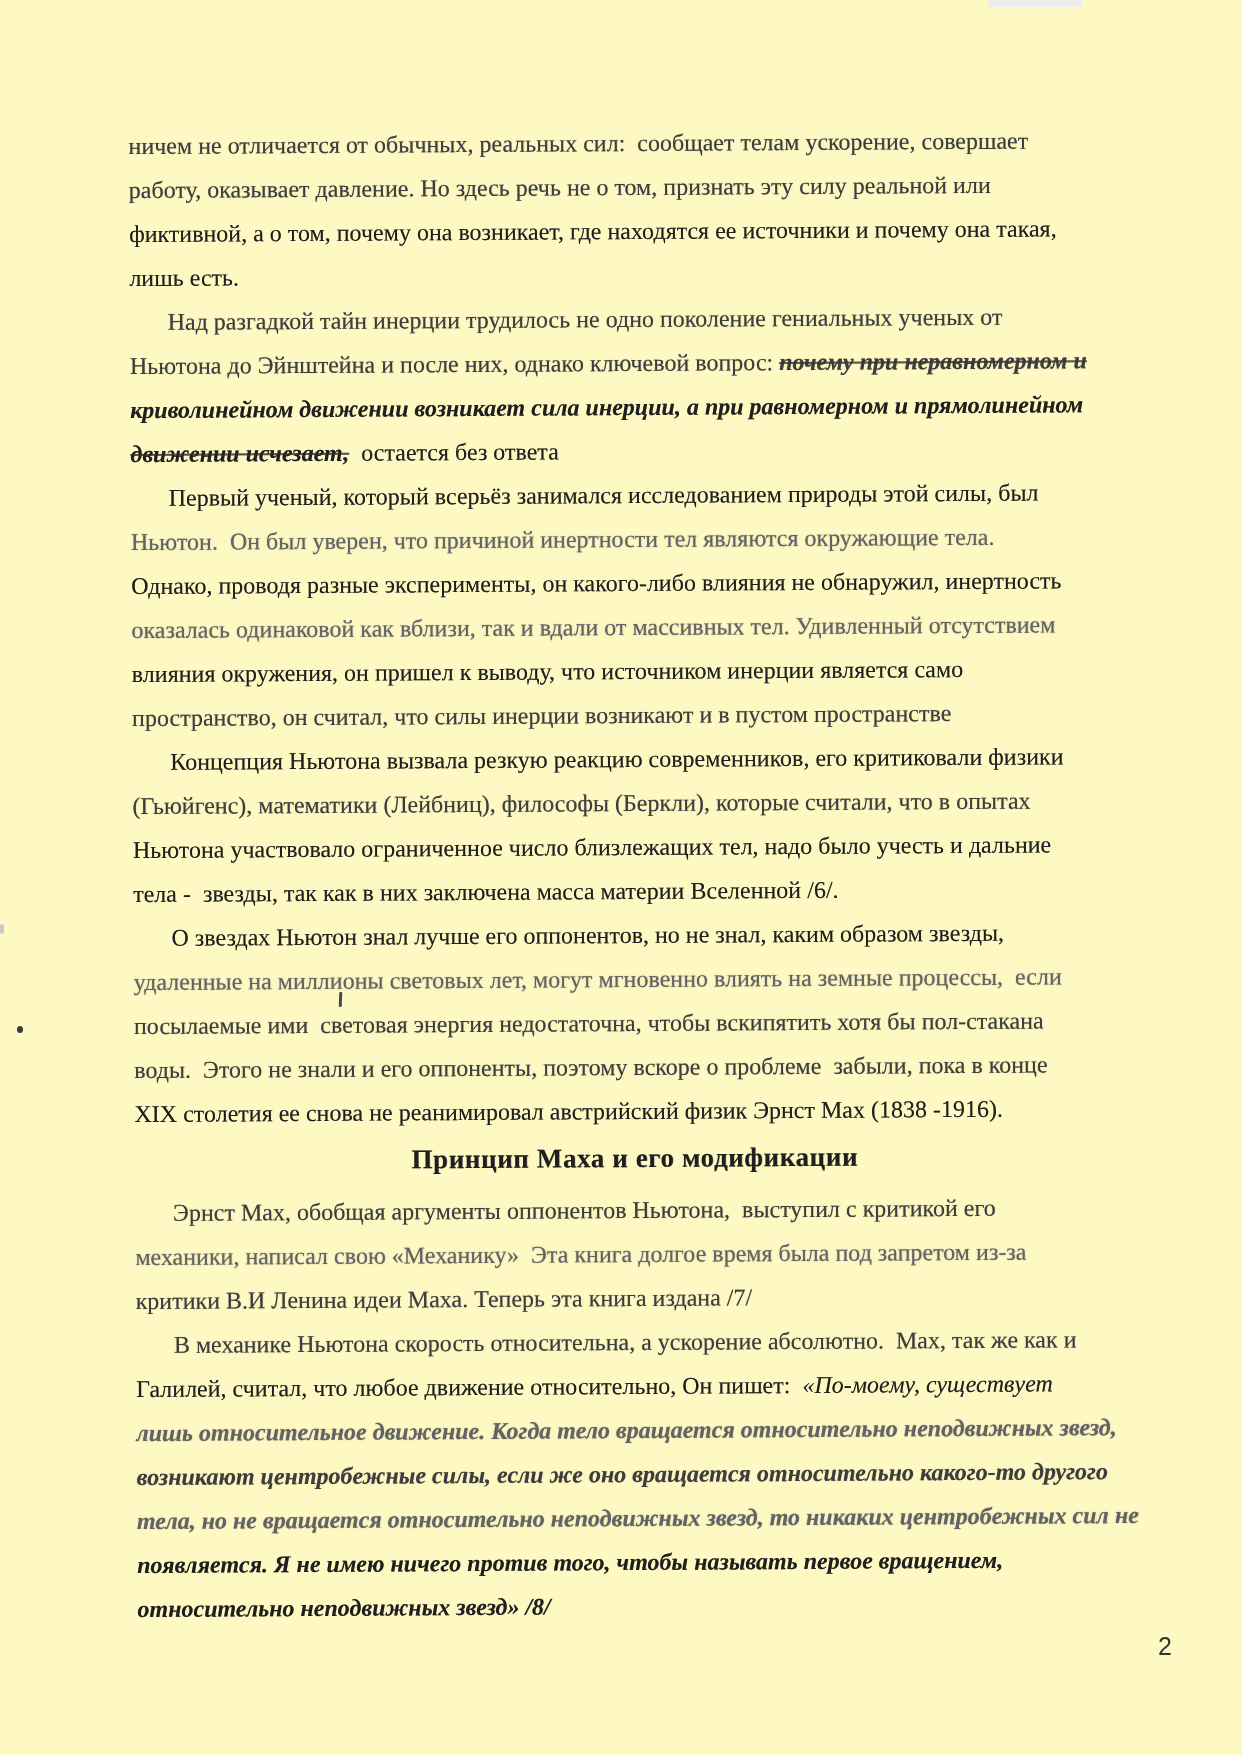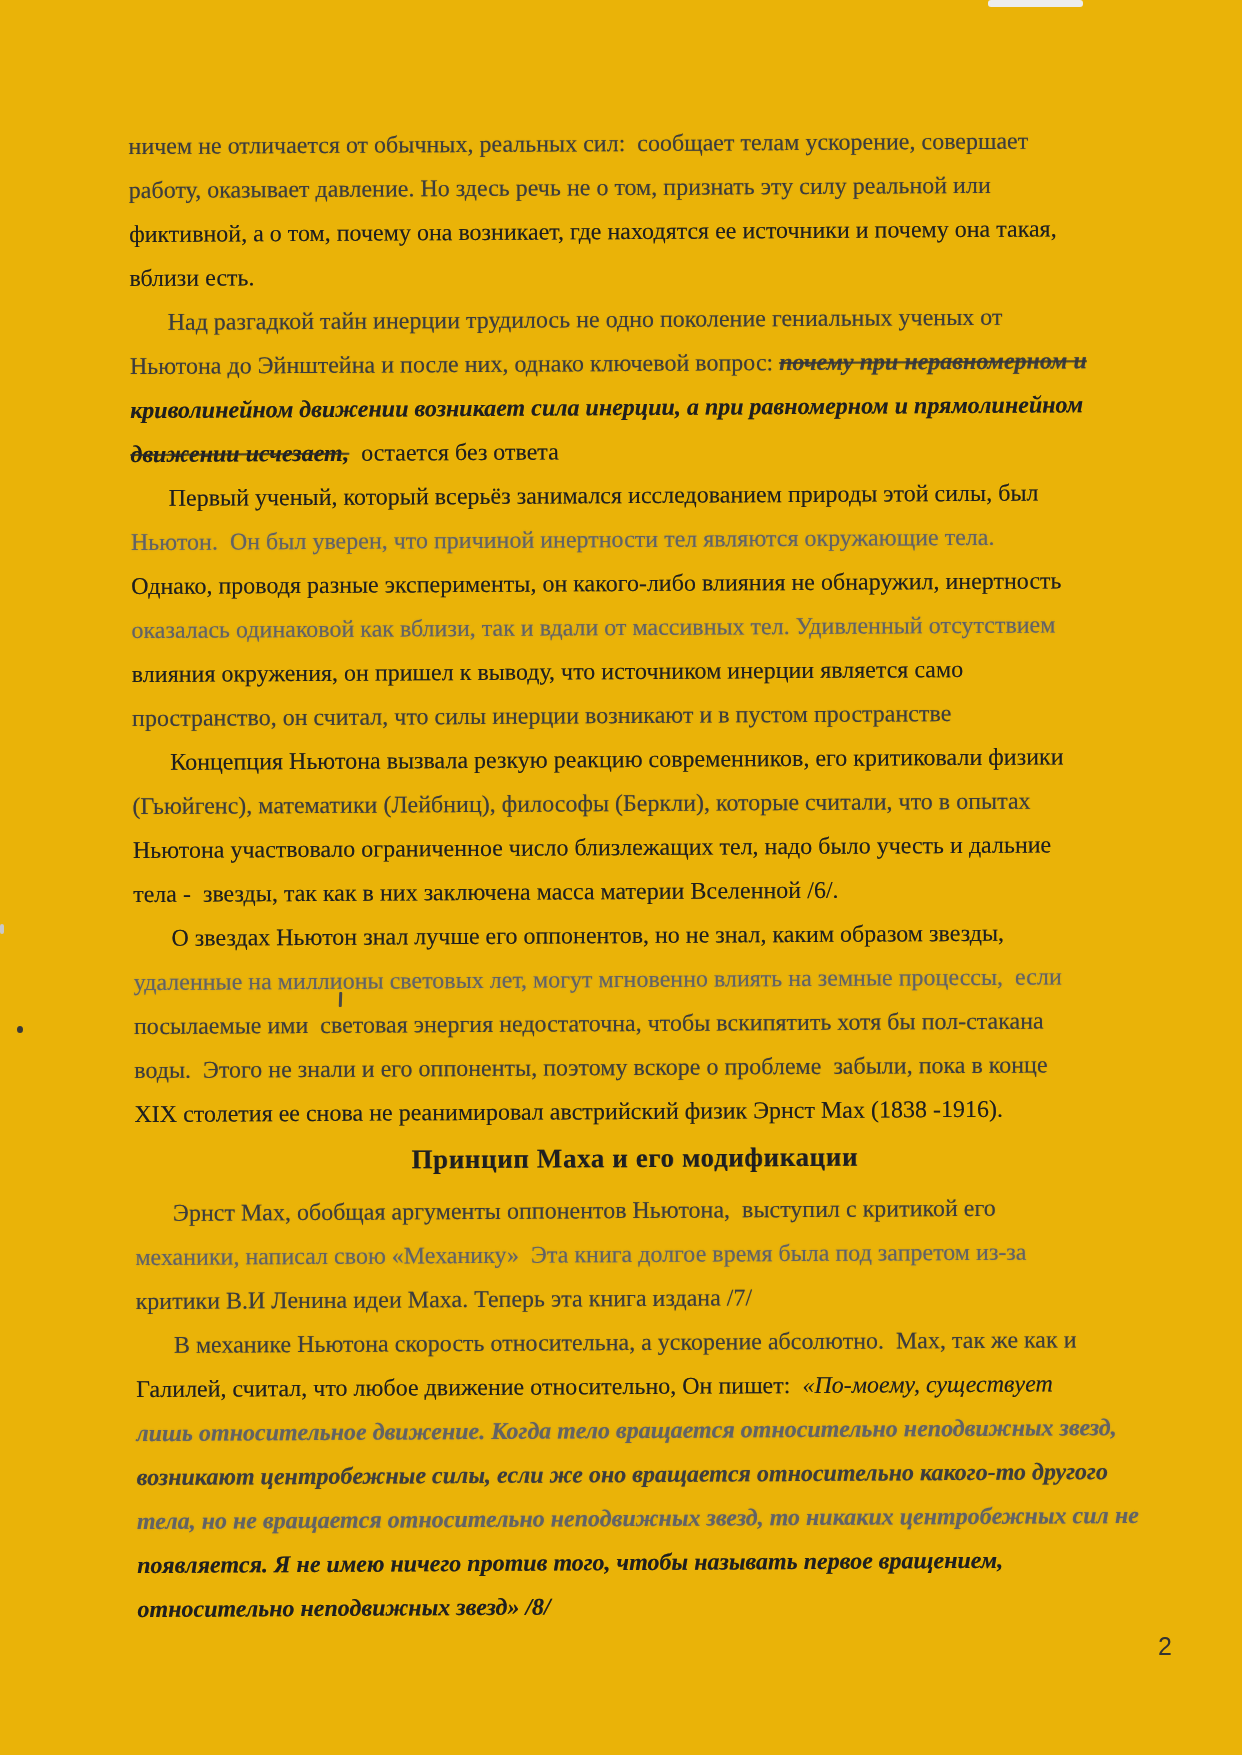--- a/index.html
+++ b/index.html
@@ -10,21 +10,21 @@
   body {
     width: 1242px;
     height: 1755px;
     position: relative;
     overflow: hidden;
     font-family: "Liberation Serif", "DejaVu Serif", serif;
   }
   .scan-page {
     position: absolute;
     inset: 0;
-    background: #eab308;
+    background: #fef9c3;
   }
   .doc-body {
     position: absolute;
     left: 133px;
     top: 121px;
     width: 1000px;
     transform: rotate(-0.35deg);
     transform-origin: 50% 50%;
   }
   .line {
@@ -105,21 +105,21 @@
 
   <div class="artifact artifact-top-smudge"></div>
   <div class="artifact artifact-comma"></div>
   <div class="artifact artifact-dot"></div>
   <div class="artifact artifact-tick"></div>
 
   <div class="doc-body">
       <p class="line f1"><span class="s-n">ничем не отличается от обычных, реальных сил:  сообщает телам ускорение, совершает</span></p>
       <p class="line f1"><span class="s-n">работу, оказывает давление. Но здесь речь не о том, признать эту силу реальной или</span></p>
       <p class="line f0"><span class="s-n">фиктивной, а о том, почему она возникает, где находятся ее источники и почему она такая,</span></p>
-      <p class="line f0"><span class="s-n">вблизи есть.</span></p>
+      <p class="line f0"><span class="s-n">лишь есть.</span></p>
       <p class="line indent f1"><span class="s-n">Над разгадкой тайн инерции трудилось не одно поколение гениальных ученых от</span></p>
       <p class="line f1"><span class="s-n">Ньютона до Эйнштейна и после них, однако ключевой вопрос: </span><span class="s-bis">почему при неравномерном и</span></p>
       <p class="line f0"><span class="s-bi">криволинейном движении возникает сила инерции, а при равномерном и прямолинейном</span></p>
       <p class="line f0"><span class="s-bis">движении исчезает,</span><span class="s-n">  остается без ответа</span></p>
       <p class="line indent f0"><span class="s-n">Первый ученый, который всерьёз занимался исследованием природы этой силы, был</span></p>
       <p class="line f2"><span class="s-n">Ньютон.  Он был уверен, что причиной инертности тел являются окружающие тела.</span></p>
       <p class="line f0"><span class="s-n">Однако, проводя разные эксперименты, он какого-либо влияния не обнаружил, инертность</span></p>
       <p class="line f2"><span class="s-n">оказалась одинаковой как вблизи, так и вдали от массивных тел. Удивленный отсутствием</span></p>
       <p class="line f0"><span class="s-n">влияния окружения, он пришел к выводу, что источником инерции является само</span></p>
       <p class="line f1"><span class="s-n">пространство, он считал, что силы инерции возникают и в пустом пространстве</span></p>

